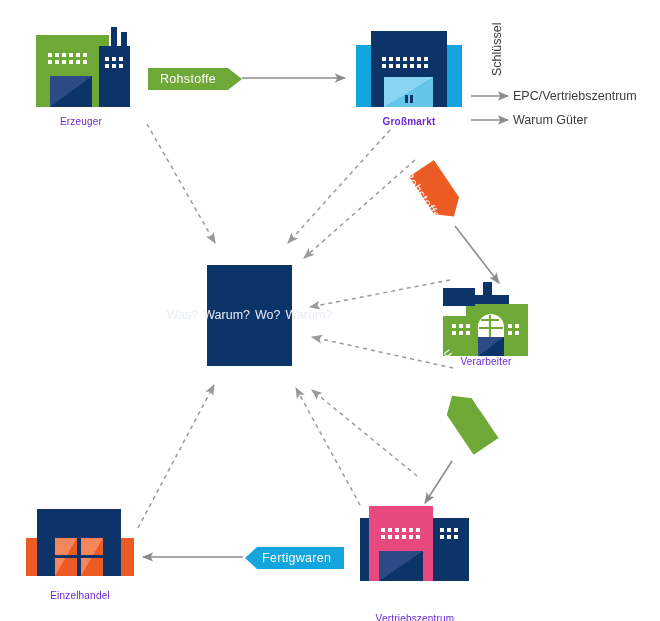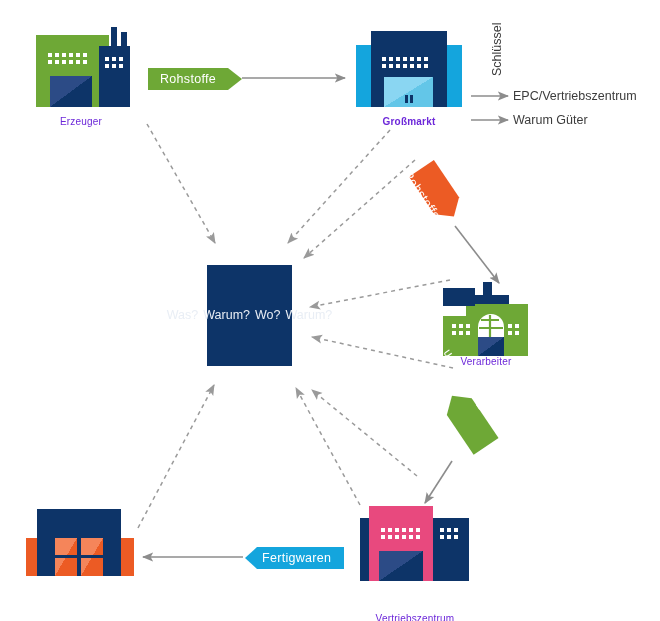--- a/index.html
+++ b/index.html
@@ -279,20 +279,21 @@
     <div>Was?</div>
     <div>Warum?</div>
     <div>Wo?</div>
     <div>Warum?</div>
   </div>
 
   <div class="node-label" style="left:26px;  top:116px; width:110px;">Erzeuger</div>
   <div class="node-label" style="left:354px; top:116px; width:110px;font-weight:bold;">Großmarkt</div>
   <div class="node-label" style="left:430px; top:345px; width:112px;margin-top:11px;">Verarbeiter</div>
   <div class="node-label" style="left:340px; top:590px; width:150px;margin-top:23px;">Vertriebszentrum</div>
+  <div class="node-label" style="left:20px;  top:590px; width:120px;">Einzelhandel</div>
 
   <div class="tag" style="left:160px; top:72px;">Rohstoffe</div>
 
   <div class="tag" style="left:412px; top:168px; transform-origin:0 0; transform:rotate(56deg);">Rohstoffe</div>
 
   <div class="tag" style="left:478px; top:412px; transform-origin:0 0; transform:rotate(236deg);">Fertigwaren</div>
 
   <div class="tag" style="left:262px; top:551px;">Fertigwaren</div>
 
   <div class="legend-title" style="left:490px; top:76px;">Schlüssel</div>

